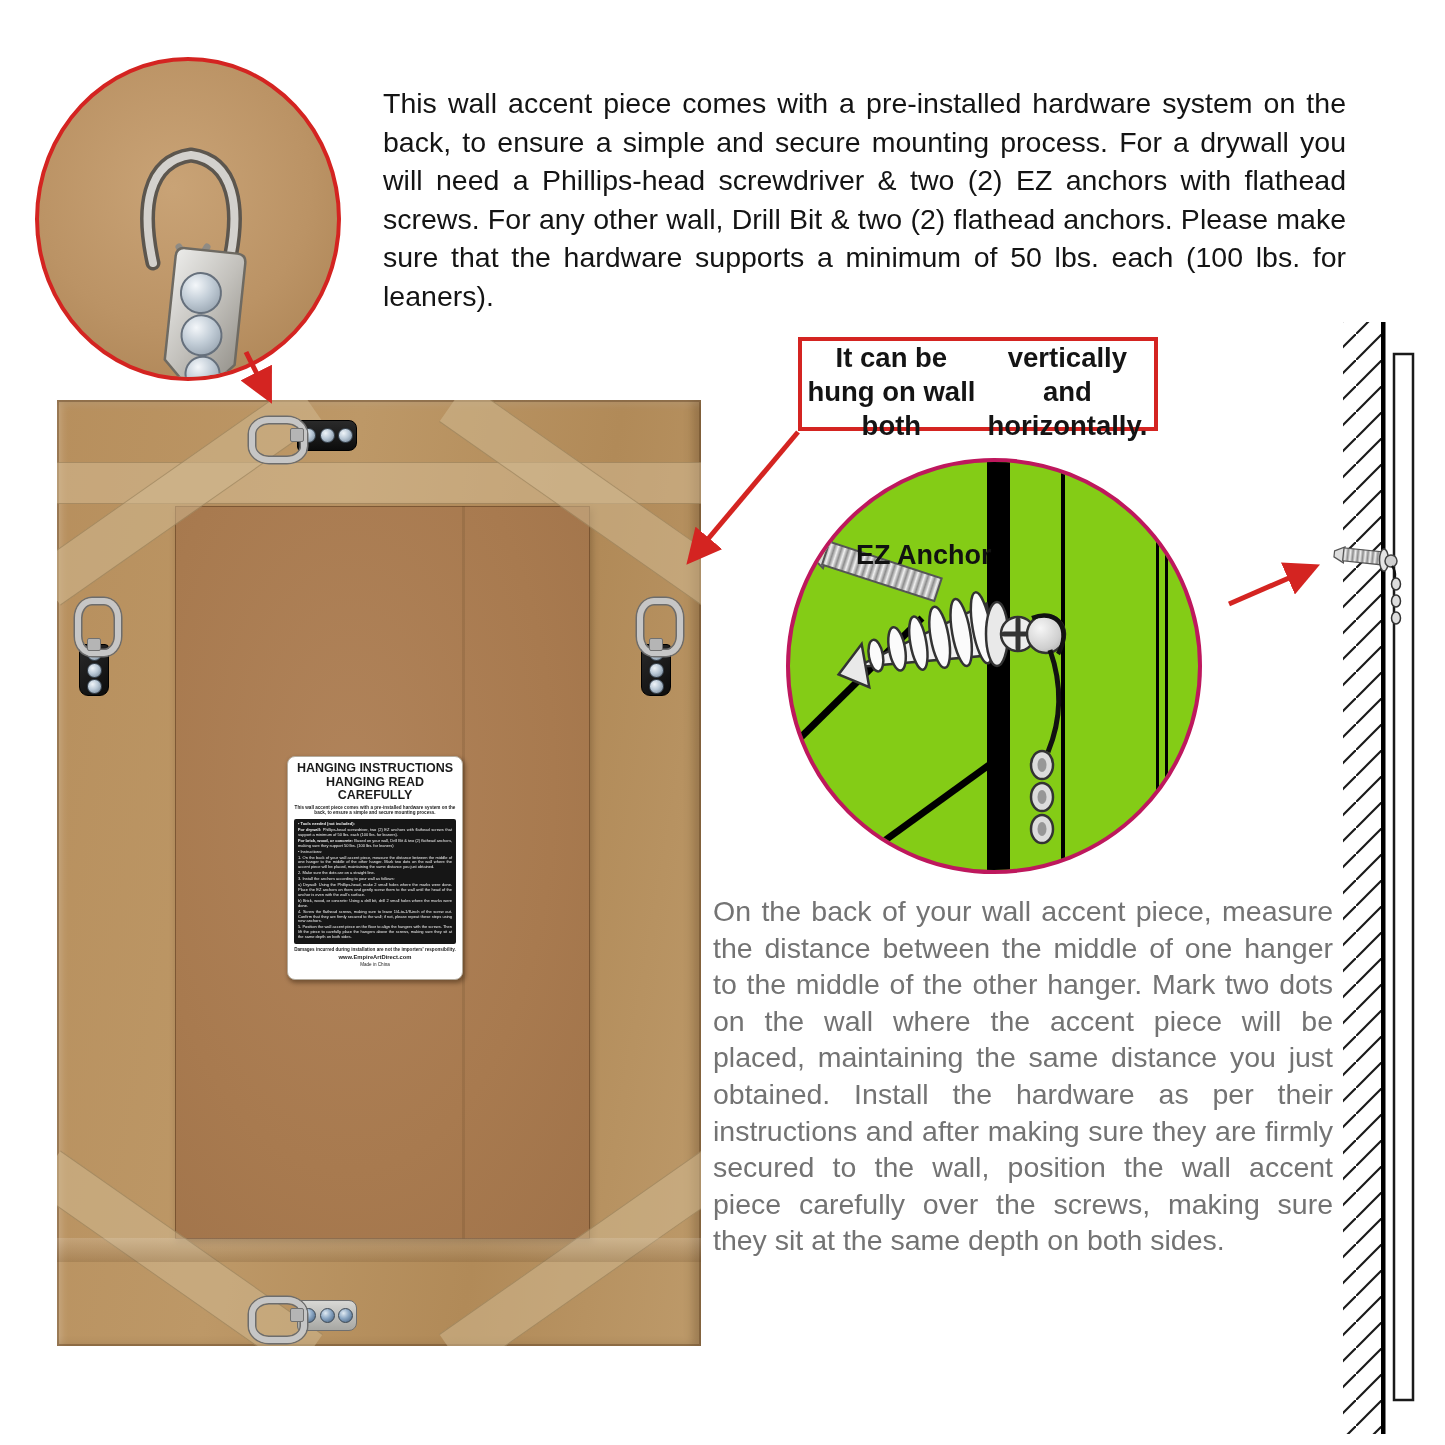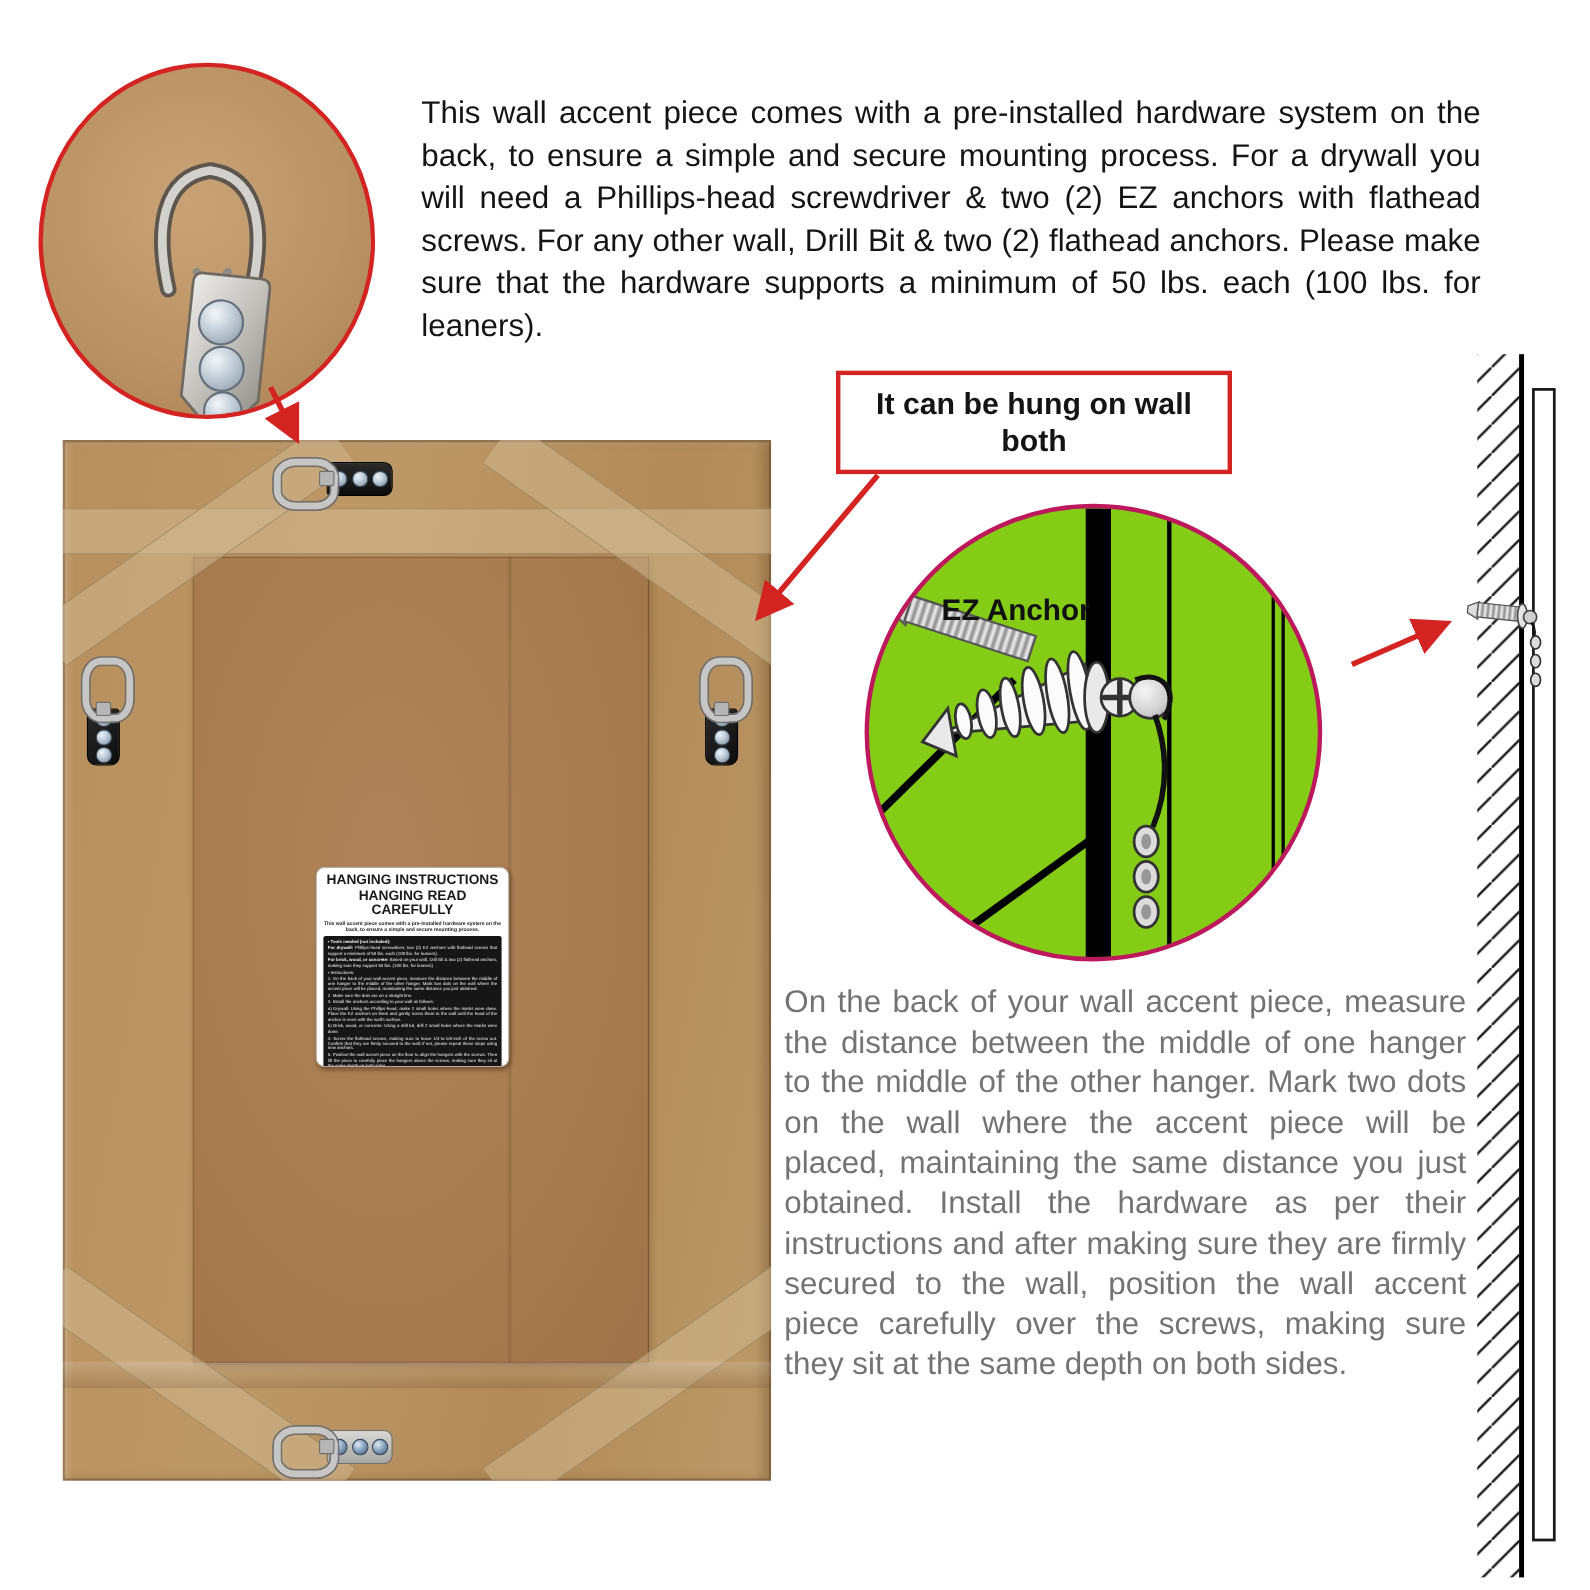--- a/index.html
+++ b/index.html
@@ -11,22 +11,22 @@
   #circle-hanger-photo{left:35px;top:57px;width:298px;height:316px;border-radius:50%;
     border:4px solid #d42421;overflow:hidden;
     background:radial-gradient(circle at 45% 40%, #c9a376 0%, #bb9365 55%, #a98051 100%);}
   #circle-hanger-photo svg{display:block;width:100%;height:100%;}
 
   
   #intro-paragraph{left:383px;top:84px;width:963px;font-size:28.5px;line-height:38.5px;
     text-align:justify;color:#141414;}
 
   
-  #callout{left:760px;top:337px;width:352px;height:86px;border:4px solid #d42421;background:#fff;
-    display:flex;flex-direction:column;justify-content:center;text-align:center;
+  #callout{left:798px;top:337px;width:352px;height:86px;border:4px solid #d42421;background:#fff;
+    display:flex;flex-direction:row;justify-content:center;text-align:center;
     font-weight:bold;font-size:27.5px;line-height:34px;color:#141414;}
 
   
   #frame-photo{left:57px;top:400px;width:644px;height:946px;overflow:hidden;
     background:linear-gradient(100deg,#b78f5d 0%,#bd9867 38%,#b18a58 70%,#bd9a6a 100%);
     box-shadow:inset 0 0 0 2px rgba(80,50,20,.35), inset -8px 0 10px rgba(60,35,10,.25),
                inset 4px 3px 8px rgba(255,255,255,.22);}
   .tape-band-top{position:absolute;left:0;top:62px;width:100%;height:40px;
     background:rgba(213,190,152,.5);border-top:1px solid rgba(110,85,50,.35);
     border-bottom:1px solid rgba(110,85,50,.35);}
@@ -65,21 +65,21 @@
   .screw{width:13px;height:13px;border-radius:50%;
     background:radial-gradient(circle at 35% 32%,#eff4f8 0%,#b9c8d6 45%,#6d7f90 100%);
     border:1px solid #3c4854;}
   .strap-h.silver .screw{background:radial-gradient(circle at 35% 32%,#e0eaf2 0%,#8aa6c3 45%,#3e5977 100%);}
   #hanger-top{left:192px;top:12px;}
   #hanger-left{left:14px;top:198px;}
   #hanger-right{left:576px;top:198px;}
   #hanger-bottom{left:192px;top:892px;}
 
   
-  #label{position:absolute;left:230px;top:388px;width:176px;height:182px;background:#fff;
+  #label{position:absolute;left:230px;top:356px;width:176px;height:224px;background:#fff;
     border:1px solid #b4ac9e;border-radius:8px;box-shadow:1.5px 2.5px 4px rgba(30,15,0,.4);
     padding:5px 6px 4px;box-sizing:border-box;overflow:hidden;}
   .lbl-t1,.lbl-t2{font-weight:bold;font-size:12.5px;line-height:13.5px;text-align:center;color:#1a1a1a;}
   .lbl-sub{font-weight:bold;font-size:4.6px;line-height:5.8px;text-align:center;margin-top:2px;color:#1a1a1a;}
   .lbl-black{background:#161616;color:#f2f2f2;border-radius:2px;margin-top:3px;
     padding:3px 4px;font-size:4px;line-height:4.9px;text-align:justify;}
   .lbl-black .row{margin-bottom:1px;}
   .lbl-black .b{font-weight:bold;}
   .lbl-footer{text-align:center;margin-top:3px;color:#1a1a1a;}
   .lbl-damages{font-weight:bold;font-size:4.6px;line-height:6px;}
@@ -134,20 +134,21 @@
         <circle cx="164" cy="274" r="20" fill="url(#screwHead)" stroke="#66707c" stroke-width="2"></circle>
         <circle cx="169" cy="312" r="17" fill="url(#screwHead)" stroke="#66707c" stroke-width="2"></circle>
       </g>
     </svg>
   </div>
 
   <div id="intro-paragraph" class="abs">This wall accent piece comes with a pre-installed hardware system on the back, to ensure a simple and secure mounting process.  For a drywall you will need a Phillips-head screwdriver &amp; two (2) EZ anchors with flathead screws. For any other wall, Drill Bit &amp; two (2) flathead anchors.  Please make sure that the hardware supports a minimum of 50 lbs. each (100 lbs. for leaners).</div>
 
   <div id="callout" class="abs">
     <div>It can be hung on wall both</div>
+    <div>vertically and horizontally.</div>
   </div>
 
   <div id="frame-photo" class="abs">
     <div class="tape-band-top"></div>
     <div id="board"></div>
     <div class="tape tl"></div>
     <div class="tape tr"></div>
     <div class="tape bl"></div>
     <div class="tape br"></div>
     <div class="crease-v"></div>

